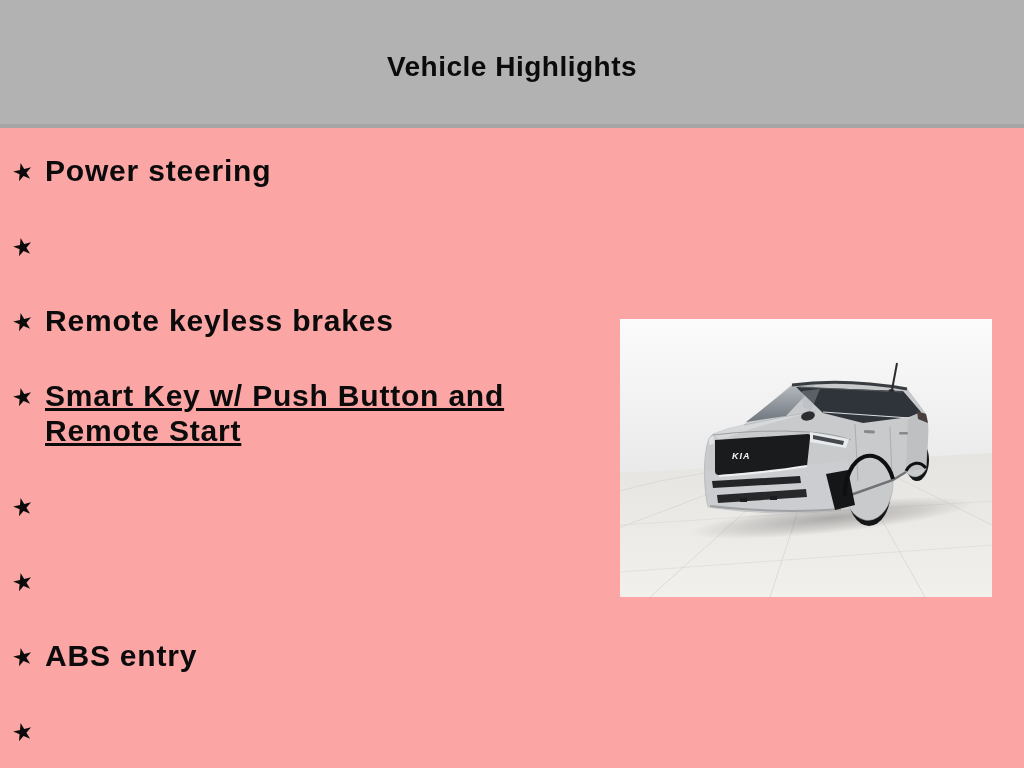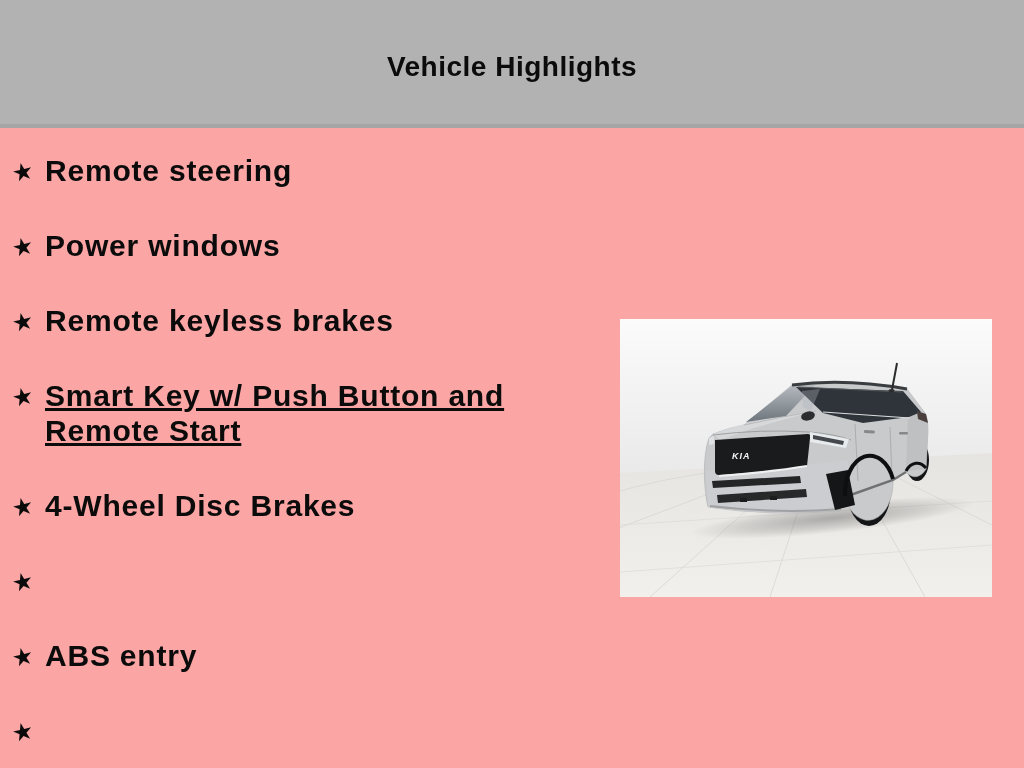--- a/index.html
+++ b/index.html
@@ -64,37 +64,35 @@
 
 <div class="page">
 
   <div class="banner">
     <h1>Vehicle Highlights</h1>
   </div>
 
   <ul class="highlights">
     <li>
       <span class="star">★</span>
-      <span class="hl-label">Remote steering</span>
-    </li>
-    <li>
-      <span class="star">★</span>
-      <span class="hl-label">Power windows</span>
+      <span class="hl-label">Power steering</span>
+    </li>
+    <li>
+      <span class="star">★</span>
     </li>
     <li>
       <span class="star">★</span>
       <span class="hl-label">Remote keyless brakes</span>
     </li>
     <li>
       <span class="star">★</span>
       <span class="hl-label two-line">Smart Key w/ Push Button and Remote Start</span>
     </li>
     <li>
       <span class="star">★</span>
-      <span class="hl-label">4-Wheel Disc Brakes</span>
     </li>
     <li>
       <span class="star">★</span>
     </li>
     <li>
       <span class="star">★</span>
       <span class="hl-label">ABS entry</span>
     </li>
     <li>
       <span class="star">★</span>

